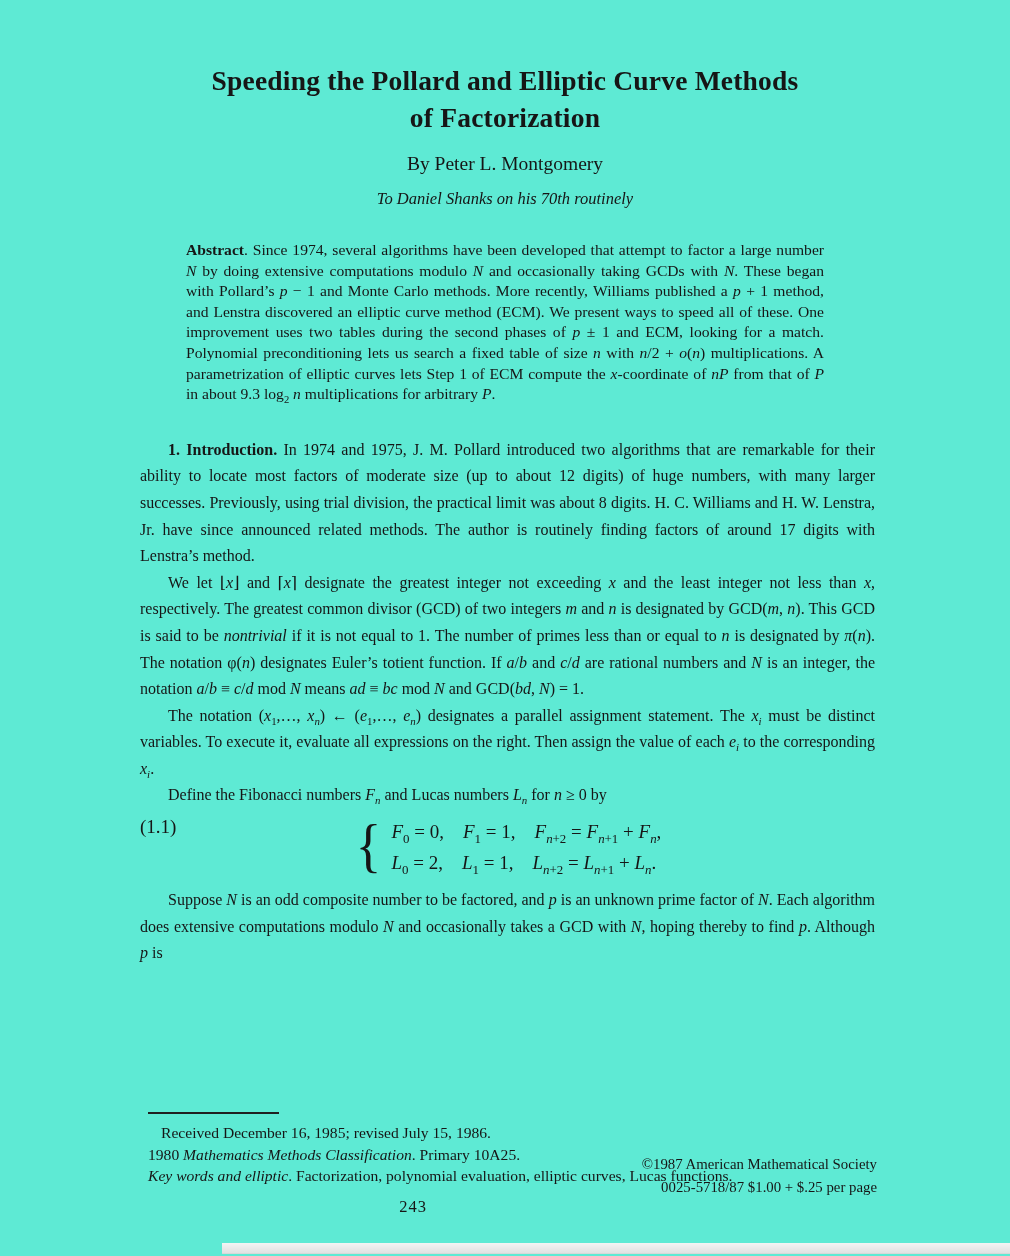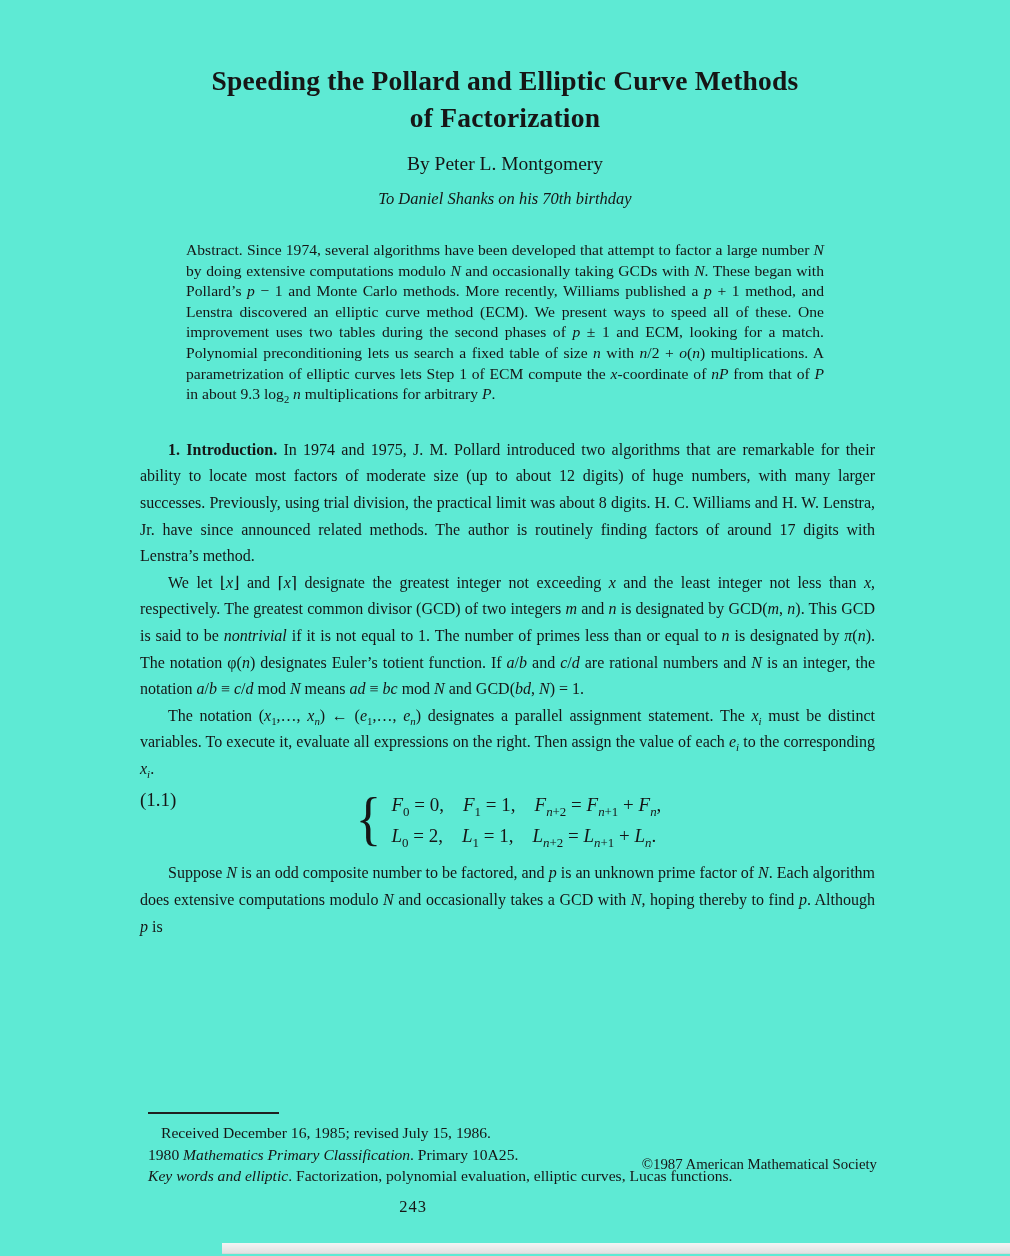--- a/index.html
+++ b/index.html
@@ -10,21 +10,21 @@
     -webkit-font-smoothing:antialiased;
   }
   .head { padding-top:62px; text-align:center; }
   .title { margin:0; font-size:27.5px; line-height:37px; font-weight:700; letter-spacing:0.2px; }
   .title-line { display:block; }
   .author { margin-top:17px; font-size:19.5px; font-weight:400; }
   .dedication { margin-top:14px; font-size:16.5px; font-style:italic; }
 
   .abstract { margin:31px 0 0 186px; width:638px; }
   .abstract p { margin:0; font-size:15.6px; line-height:20.6px; text-align:justify; }
-  .abs-label { font-weight:400; }
+  .abs-label { font-weight:700; }
 
   .bodytext { margin:32px 135px 0 140px; }
   .bodytext p { margin:0; font-size:16px; line-height:26.6px; text-align:justify; text-indent:28px; }
 
   .equation { display:flex; align-items:flex-start; margin:7px 0 9px; }
   .eq-label { font-size:19px; width:78px; flex:0 0 78px; }
   .eq-center { flex:1; display:flex; justify-content:center; align-items:center; margin-right:78px; }
   .brace { font-size:60px; line-height:60px; font-weight:400; margin-right:9px; transform:scaleX(.9) translateY(-2px); }
   .eq-line { font-size:19px; line-height:31px; white-space:nowrap; }
   sub { font-size:68%; line-height:0; }
@@ -48,54 +48,56 @@
 <body>
 
 <div class="page">
 
   <header class="head">
     <h1 class="title">
       <span class="title-line">Speeding the Pollard and Elliptic Curve Methods</span>
       <span class="title-line">of Factorization</span>
     </h1>
     <div class="author">By Peter L. Montgomery</div>
-    <div class="dedication">To Daniel Shanks on his 70th birthday</div>
+    <div class="dedication">To Daniel Shanks on his 70th routinely</div>
   </header>
 
   <section class="abstract">
     <p><b class="abs-label">Abstract</b><span>. Since 1974, several algorithms have been developed that attempt to factor a large number <i>N</i> by doing extensive computations modulo <i>N</i> and occasionally taking GCDs with <i>N</i>. These began with Pollard’s <i>p</i> − 1 and Monte Carlo methods. More recently, Williams published a <i>p</i> + 1 method, and Lenstra discovered an elliptic curve method (ECM). We present ways to speed all of these. One improvement uses two tables during the second phases of <i>p</i> ± 1 and ECM, looking for a match. Polynomial preconditioning lets us search a fixed table of size <i>n</i> with <i>n</i>/2 + <i>o</i>(<i>n</i>) multiplications. A parametrization of elliptic curves lets Step 1 of ECM compute the <i>x</i>-coordinate of <i>nP</i> from that of <i>P</i> in about 9.3 log<sub>2</sub> <i>n</i> multiplications for arbitrary <i>P</i>.</span></p>
   </section>
 
   <section class="bodytext">
     <p><b>1. Introduction.</b> In 1974 and 1975, J. M. Pollard introduced two algorithms that are remarkable for their ability to locate most factors of moderate size (up to about 12 digits) of huge numbers, with many larger successes. Previously, using trial division, the practical limit was about 8 digits. H. C. Williams and H. W. Lenstra, Jr. have since announced related methods. The author is routinely finding factors of around 17 digits with Lenstra’s method.</p>
     <p>We let ⌊<i>x</i>⌋ and ⌈<i>x</i>⌉ designate the greatest integer not exceeding <i>x</i> and the least integer not less than <i>x</i>, respectively. The greatest common divisor (GCD) of two integers <i>m</i> and <i>n</i> is designated by GCD(<i>m</i>, <i>n</i>). This GCD is said to be <i>nontrivial</i> if it is not equal to 1. The number of primes less than or equal to <i>n</i> is designated by <i>π</i>(<i>n</i>). The notation φ(<i>n</i>) designates Euler’s totient function. If <i>a</i>/<i>b</i> and <i>c</i>/<i>d</i> are rational numbers and <i>N</i> is an integer, the notation <i>a</i>/<i>b</i> ≡ <i>c</i>/<i>d</i> mod <i>N</i> means <i>ad</i> ≡ <i>bc</i> mod <i>N</i> and GCD(<i>bd</i>, <i>N</i>) = 1.</p>
     <p>The notation (<i>x</i><sub>1</sub>,…, <i>x</i><sub><i>n</i></sub>) ← (<i>e</i><sub>1</sub>,…, <i>e</i><sub><i>n</i></sub>) designates a parallel assignment statement. The <i>x</i><sub><i>i</i></sub> must be distinct variables. To execute it, evaluate all expressions on the right. Then assign the value of each <i>e</i><sub><i>i</i></sub> to the corresponding <i>x</i><sub><i>i</i></sub>.</p>
+    <p>Define the Fibonacci numbers <i>F</i><sub><i>n</i></sub> and Lucas numbers <i>L</i><sub><i>n</i></sub> for <i>n</i> ≥ 0 by</p>
 
     <div class="equation">
       <span class="eq-label">(1.1)</span>
       <div class="eq-center">
         <span class="brace">{</span>
         <div class="eq-lines">
           <div class="eq-line"><i>F</i><sub>0</sub> = 0, <i>F</i><sub>1</sub> = 1, <i>F</i><sub><i>n</i>+2</sub> = <i>F</i><sub><i>n</i>+1</sub> + <i>F</i><sub><i>n</i></sub>,</div>
           <div class="eq-line"><i>L</i><sub>0</sub> = 2, <i>L</i><sub>1</sub> = 1, <i>L</i><sub><i>n</i>+2</sub> = <i>L</i><sub><i>n</i>+1</sub> + <i>L</i><sub><i>n</i></sub>.</div>
         </div>
       </div>
     </div>
 
     <p>Suppose <i>N</i> is an odd composite number to be factored, and <i>p</i> is an unknown prime factor of <i>N</i>. Each algorithm does extensive computations modulo <i>N</i> and occasionally takes a GCD with <i>N</i>, hoping thereby to find <i>p</i>. Although <i>p</i> is</p>
   </section>
 
   <div class="fn-block">
     <hr class="fn-rule">
     <p class="fn fn-first">Received December 16, 1985; revised July 15, 1986.</p>
-    <p class="fn">1980 <i>Mathematics Primary Classification</i>. Primary 10A25.</p>
+    <p class="fn">1980 <i>Mathematics Methods Classification</i>. Primary 10A25.</p>
     <p class="fn"><i>Key words and elliptic</i>. Factorization, polynomial evaluation, elliptic curves, Lucas functions.</p>
   </div>
 
   <div class="imprint">
     <div>©1987 American Mathematical Society</div>
+    <div>0025-5718/87 $1.00 + $.25 per page</div>
   </div>
 
   <div class="pageno">243</div>
 
   <div class="scan-band"></div>
 
 </div>
 
 </body></html>

